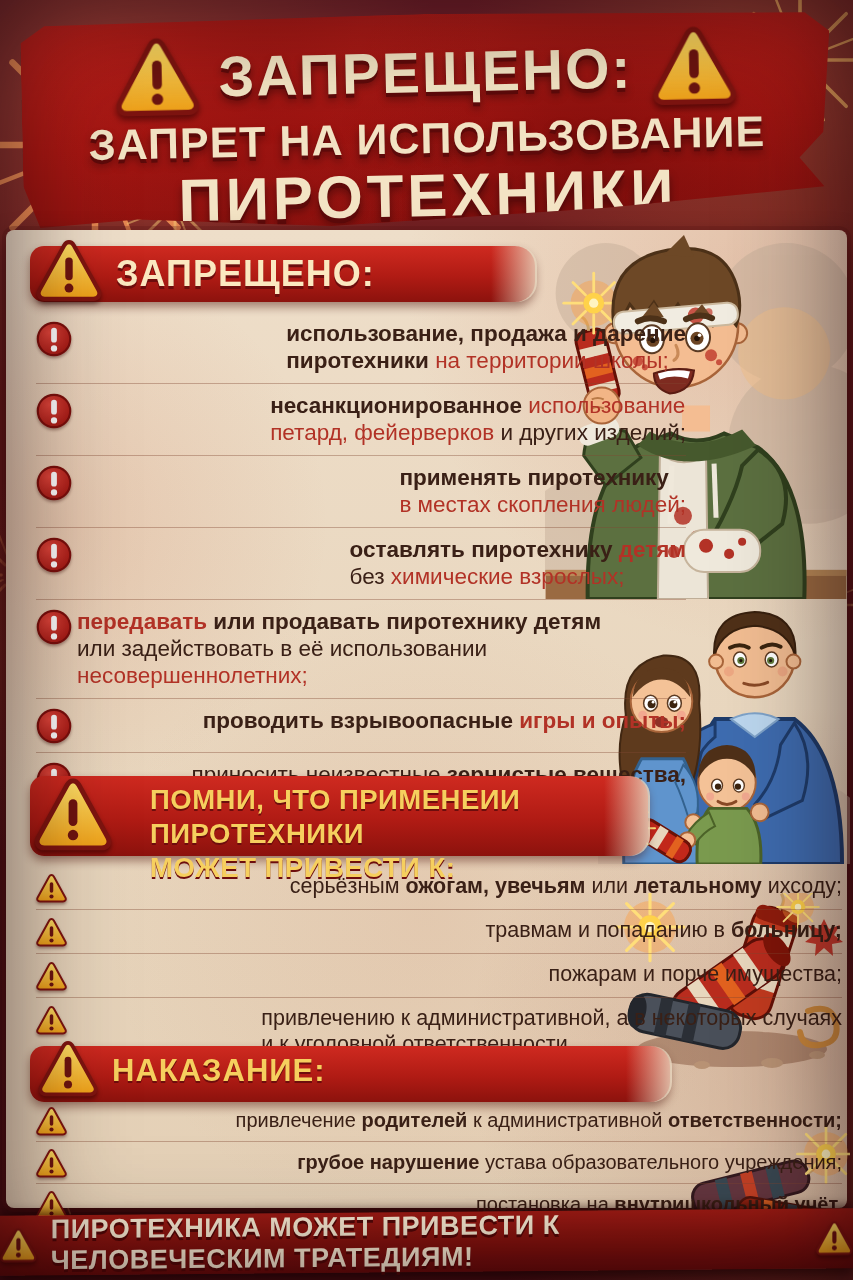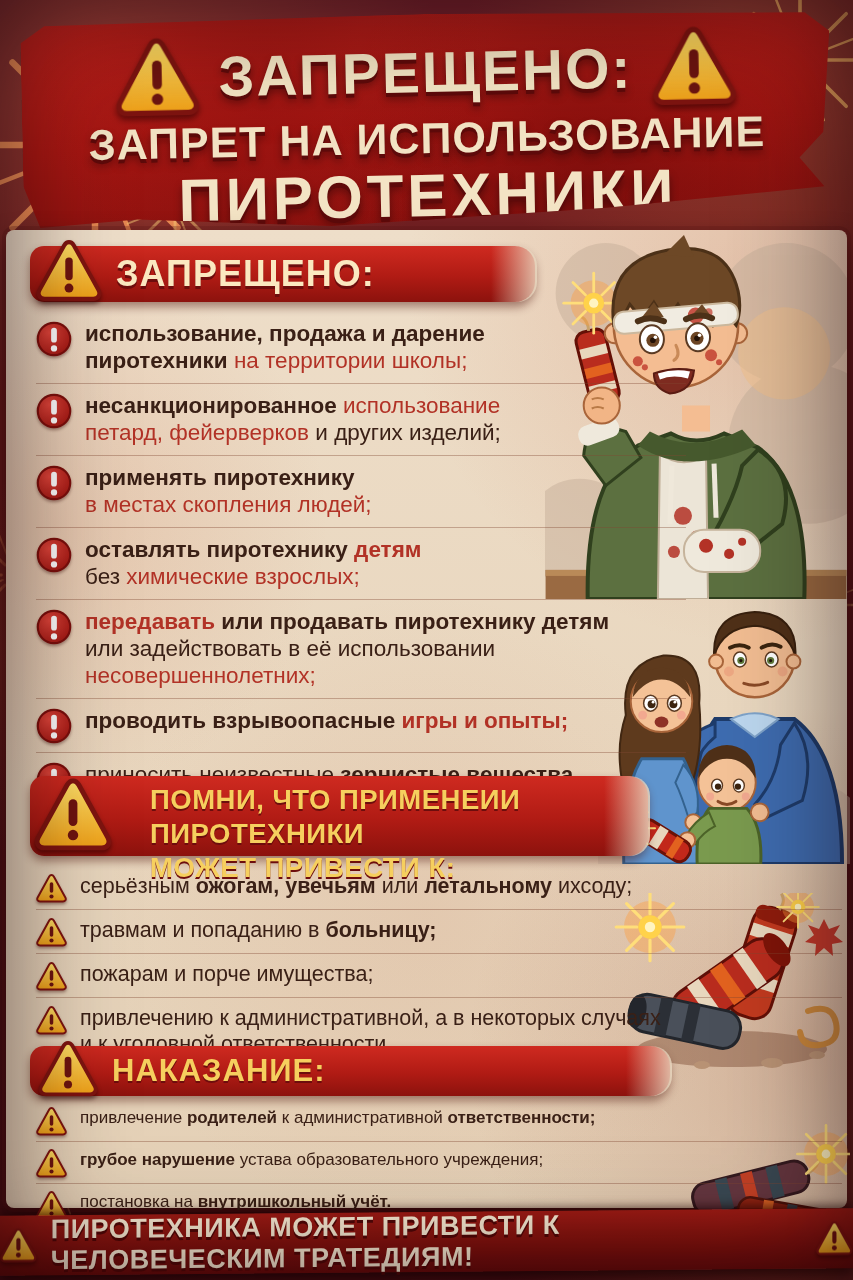--- a/index.html
+++ b/index.html
@@ -60,40 +60,40 @@
     background:linear-gradient(90deg,transparent,rgba(233,215,191,.85));border-radius:0 20px 20px 0;}
   .ribbon .hicon{position:absolute;filter:drop-shadow(0 3px 2px rgba(40,0,0,.5));}
   .rib1{left:30px;top:246px;width:505px;height:56px;}
   .rib1 .hicon{left:6px;top:-8px;width:66px;height:66px;}
   .rib1 .hlabel{margin-left:86px;line-height:56px;font-size:36px;font-weight:bold;color:#fbe8c0;
     letter-spacing:1px;text-shadow:0 3px 0 #6d0d0d;}
   .rib2{left:30px;top:776px;width:618px;height:80px;}
   .rib2 .hicon{left:4px;top:0px;width:78px;height:78px;}
   .rib2 .hlabel{margin-left:120px;padding-top:7px;font-size:27.5px;font-weight:bold;color:#f6cf5e;
     line-height:1.24;letter-spacing:.5px;text-shadow:0 2px 0 #6d0d0d;}
-  .rib3{left:30px;top:1046px;width:640px;height:50px;}
+  .rib3{left:30px;top:1046px;width:640px;height:56px;}
   .rib3 .hicon{left:8px;top:-7px;width:60px;height:60px;}
   .rib3 .hlabel{margin-left:82px;line-height:50px;font-size:31px;font-weight:bold;color:#f6cf5e;
     letter-spacing:1px;text-shadow:0 2px 0 #6d0d0d;}
   
   .items{position:absolute;}
-  .items .item{display:flex;align-items:flex-start;gap:13px;
-    border-bottom:1px solid rgba(128,70,50,.38);}
+  .items .item{display:flex;align-items:flex-start;gap:5px;
+    border-bottom:1px solid rgba(128,70,50,.38);justify-content:space-between;}
   .items .item:last-child{border-bottom:none;}
   .list1{left:36px;top:312px;width:650px;}
   .list1 .item{padding:8px 0;}
   .list1 .item-text{font-size:22.5px;line-height:1.22;}
   .list1 .ic{width:36px;height:36px;flex:none;margin-top:1px;}
   .list2{left:36px;top:866px;width:806px;}
   .list2 .item{padding:5px 0;}
   .list2 .item-text{font-size:21.5px;line-height:1.2;padding-top:3px;}
   .list2 .ic, .list3 .ic{width:31px;height:31px;flex:none;margin-top:2px;}
   .list3{left:36px;top:1100px;width:806px;}
   .list3 .item{padding:4px 0;}
-  .list3 .item-text{font-size:17px;line-height:1.2;padding-top:4px;}
+  .list3 .item-text{font-size:20px;line-height:1.2;padding-top:4px;}
   .item-text .c-dark{color:#3a2016;}
   .item-text .c-red{color:#b23226;margin-top:28px;}
   .item-text .b{font-weight:bold;}
   .ic{filter:drop-shadow(0 2px 1.5px rgba(60,10,5,.4));}
   
   .illus{position:absolute;pointer-events:none;}
   .boy{left:545px;top:233px;width:302px;height:366px;}
   .family{left:598px;top:596px;width:252px;height:268px;}
   .cluster{left:612px;top:893px;width:238px;height:188px;}
   .mini{left:678px;top:1118px;width:172px;height:120px;opacity:.95;}

